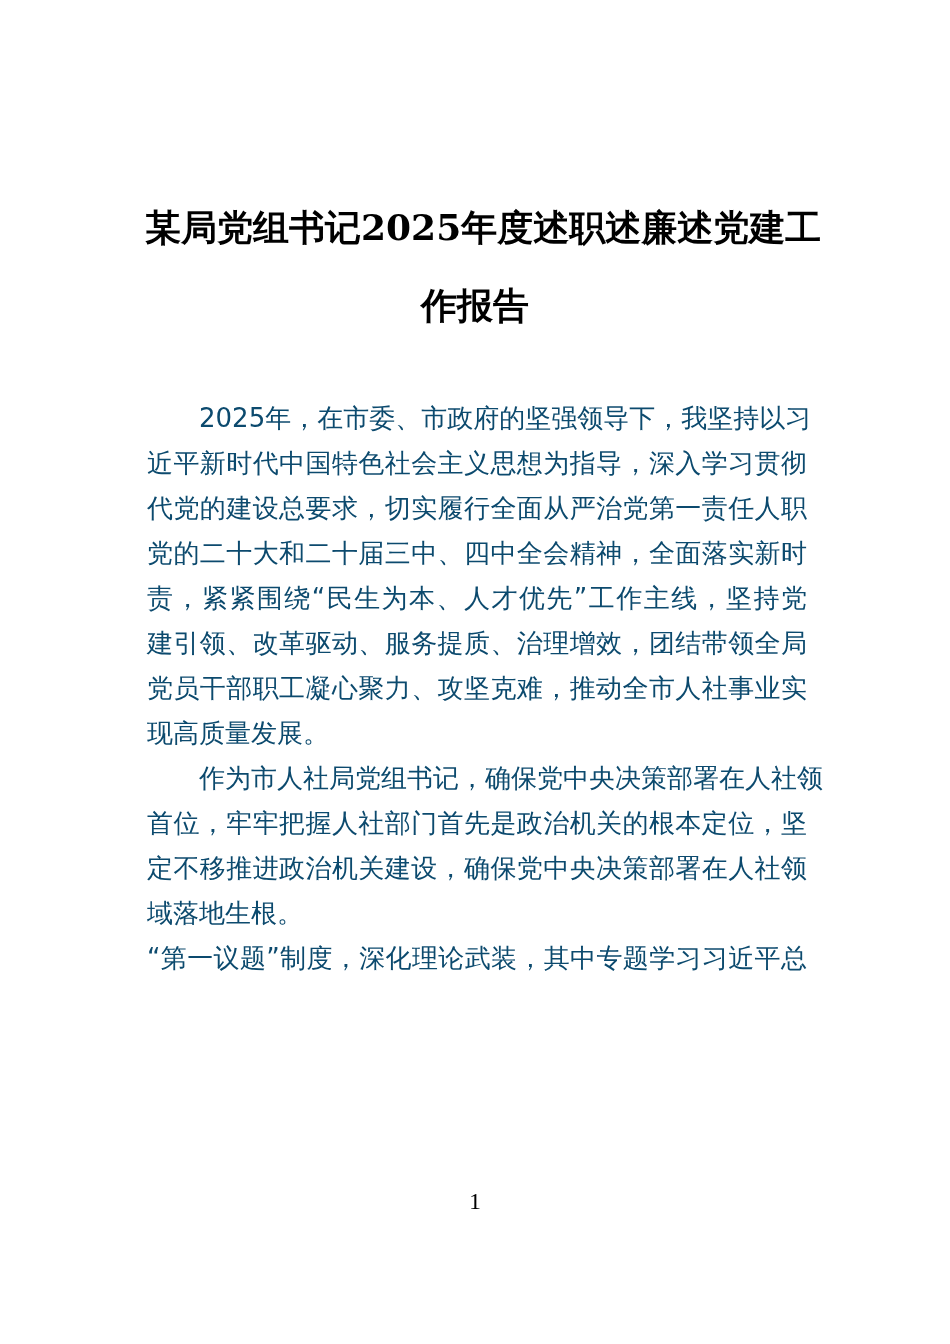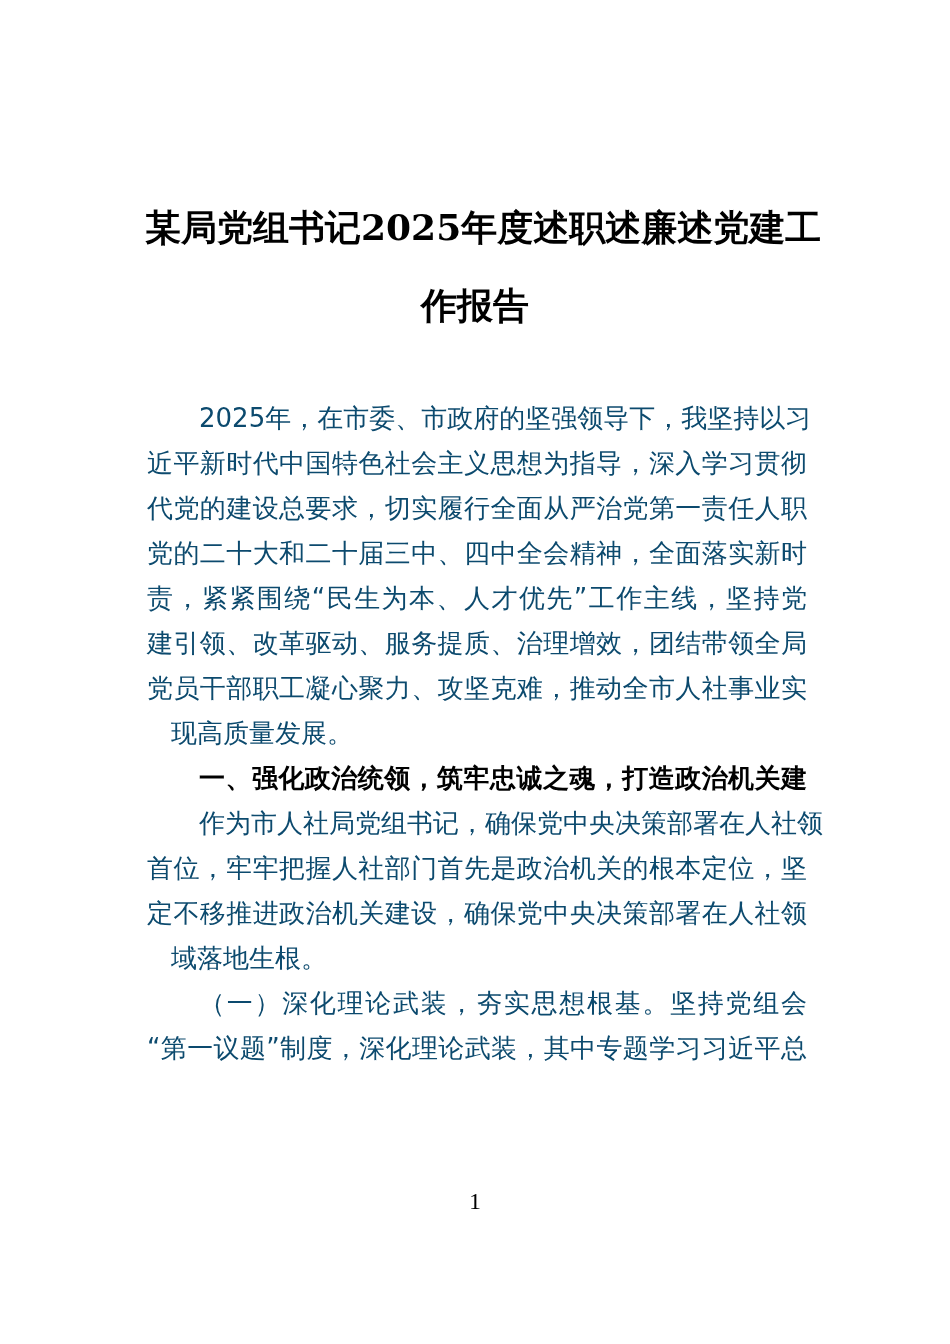--- a/index.html
+++ b/index.html
@@ -54,21 +54,20 @@
       text-align-last: justify;
       font-family: "DejaVu Sans", "Liberation Sans", sans-serif;
       font-weight: normal;
       color: #0c4a6e;
     }
     .line.indent {
       padding-left: 52px;
     }
     .line.last {
       text-align-last: left;
-      margin-left: 24px;
     }
     .line.heading {
       font-family: "DejaVu Sans", "Liberation Sans", sans-serif;
       font-weight: bold;
       color: #000000;
     }
     .page-number {
       position: absolute;
       left: 0;
       width: 950px;
@@ -96,32 +95,30 @@
       <span class="line">近平新时代中国特色社会主义思想为指导，深入学习贯彻</span>
       <span class="line">代党的建设总要求，切实履行全面从严治党第一责任人职</span>
       <span class="line">党的二十大和二十届三中、四中全会精神，全面落实新时</span>
       <span class="line">责，紧紧围绕“民生为本、人才优先”工作主线，坚持党</span>
       <span class="line">建引领、改革驱动、服务提质、治理增效，团结带领全局</span>
       <span class="line">党员干部职工凝心聚力、攻坚克难，推动全市人社事业实</span>
       <span class="line last">现高质量发展。</span>
     </div>
 
     <div>
-      <span class="line heading indent">一、强化政治统领，筑牢忠诚之魂，打造政治机关建</span>
     </div>
 
     <div>
       <span class="line indent">作为市人社局党组书记，确保党中央决策部署在人社领</span>
       <span class="line">首位，牢牢把握人社部门首先是政治机关的根本定位，坚</span>
       <span class="line">定不移推进政治机关建设，确保党中央决策部署在人社领</span>
       <span class="line last">域落地生根。</span>
     </div>
 
     <div>
-      <span class="line indent">（一）深化理论武装，夯实思想根基。坚持党组会</span>
       <span class="line">“第一议题”制度，深化理论武装，其中专题学习习近平总</span>
     </div>
 
   </div>
 
   <div class="page-number">1</div>
 
 </div>
 
 </body></html>

